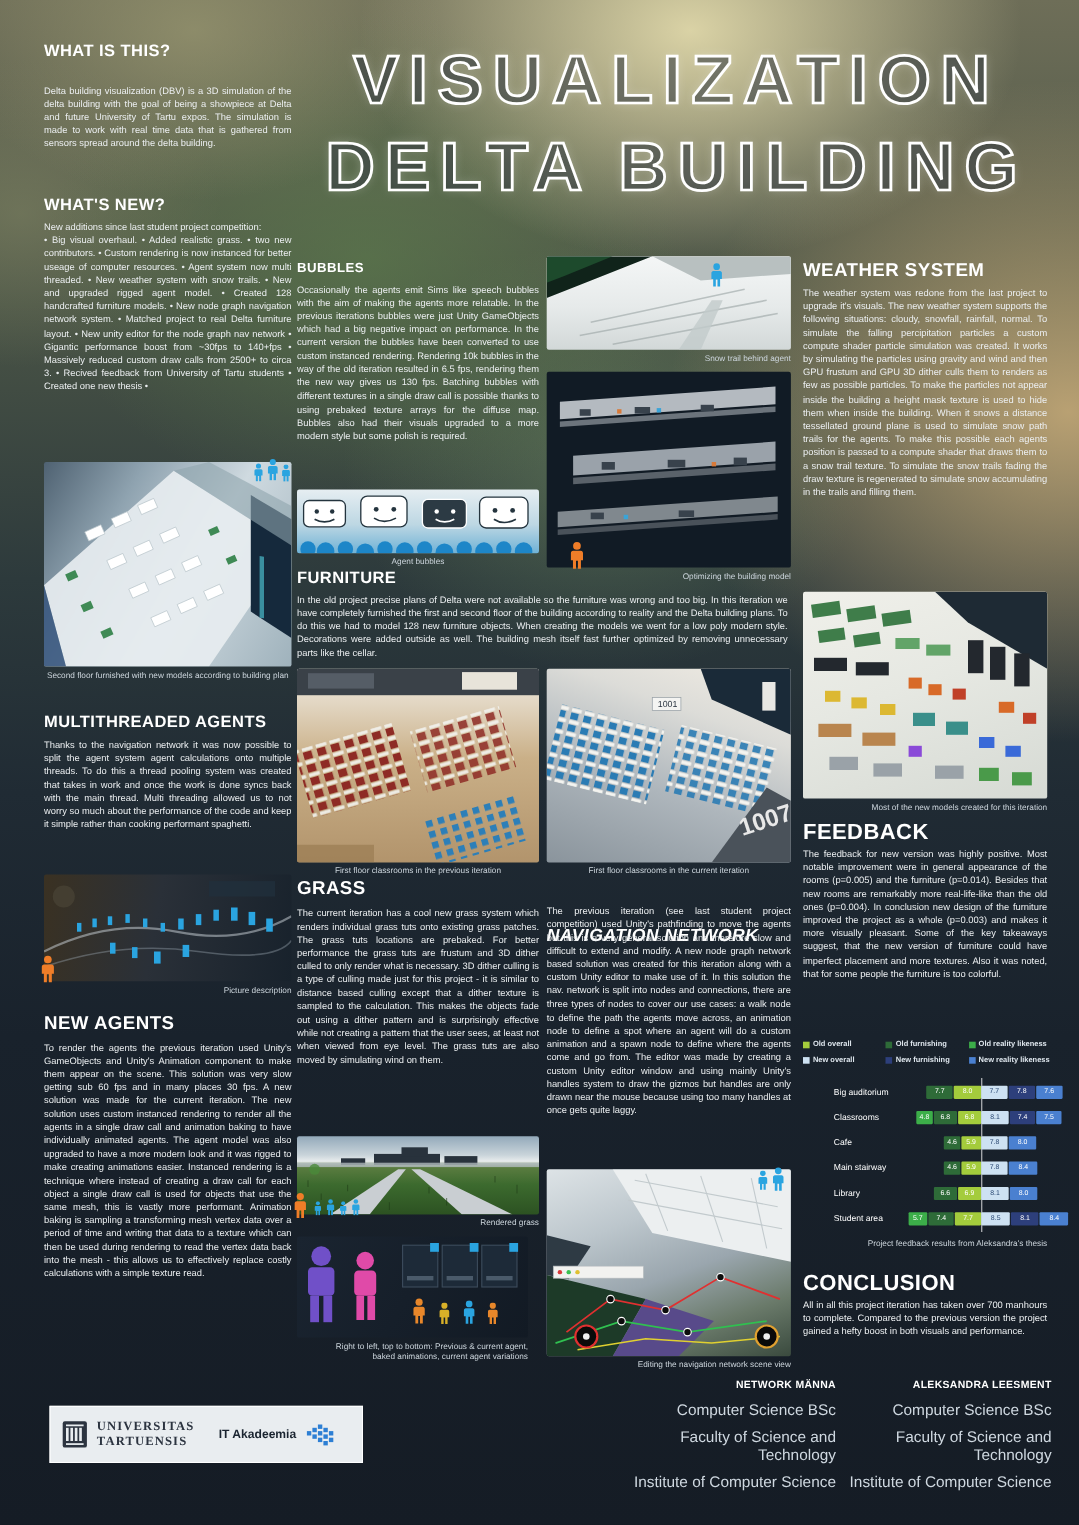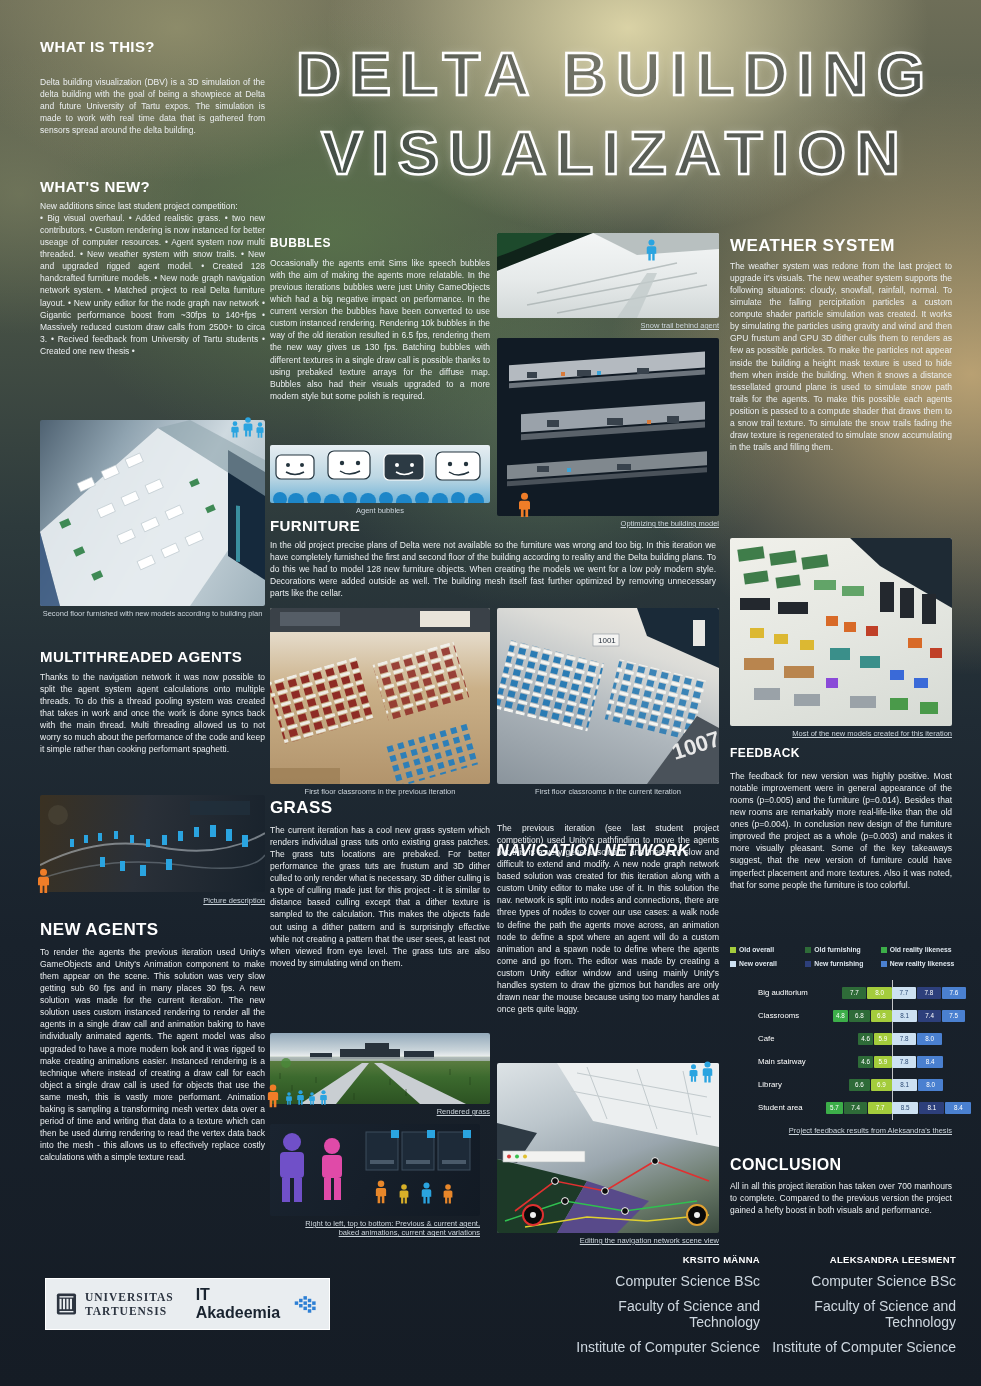--- a/index.html
+++ b/index.html
@@ -14,21 +14,21 @@
       radial-gradient(420px 320px at 34% 17%, rgba(92,124,76,.65), transparent 70%),
       radial-gradient(340px 280px at 56% 30%, rgba(110,140,98,.5), transparent 70%),
       radial-gradient(260px 200px at 2% 14%, rgba(130,134,100,.55), transparent 70%),
       linear-gradient(180deg,#6e6e58 0%,#4a5446 20%,#2d3a3c 38%,#202b34 52%,#19222c 68%,#151c25 100%);
   }
   .abs { position:absolute; }
   .h { color:#ffffff; font-weight:bold; letter-spacing:.4px; font-size:15px; }
   .h-lg { font-size:17px; }
   .p { color:#eceff1; font-size:8.5px; line-height:1.42; text-align:justify; }
   .cap { color:#ccd5dc; font-size:7.5px; line-height:1.25; }
-  .t-c { text-align:center; } .t-r { text-align:right;text-decoration:underline; }
+  .t-c { text-align:center; } .t-r { text-align:right; }
   .title-wrap { position:absolute; left:272px; top:34px; width:686px; }
   .title-line { font-weight:bold; font-size:62px; letter-spacing:9px; text-align:center;
     color:rgba(24,32,40,.5); -webkit-text-stroke:2.5px #ffffff;
     text-shadow:0 0 10px rgba(255,255,255,.25); line-height:1.28; }
   .img { position:absolute; border-radius:2px; overflow:hidden; }
   .img svg { position:absolute; inset:0; }
   .person { position:absolute; }
   
   .chart-legend { position:absolute; display:flex; flex-wrap:wrap; row-gap:7px; }
   .legend-item { width:33.33%; display:flex; align-items:center; gap:3px; }
@@ -38,43 +38,43 @@
   .chart-rows::after { content:""; position:absolute; left:134px; top:-6px; bottom:4px; width:1px; background:rgba(255,255,255,.75); }
   .crow { display:flex; align-items:center; height:13px; margin-bottom:10px; position:relative; z-index:2; }
   .clabel { width:62px; font-size:7.8px; color:#ffffff; }
   .cbars { display:flex; }
   .cgreens { width:72px; display:flex; justify-content:flex-end; gap:1px; }
   .cblues { width:92px; display:flex; gap:1px; }
   .cseg { height:12px; font-size:6.3px; color:#fff; display:flex; align-items:center; justify-content:center; border-radius:1px; overflow:hidden; }
   
   .logo-box { position:absolute; left:45px; top:1278px; width:285px; height:52px; background:#e9edf0; border:1px solid #ffffff; display:flex; align-items:center; gap:8px; padding:0 10px; }
   .uni-text { font-family:"Liberation Serif", serif; color:#2c3440; font-size:11.5px; letter-spacing:1px; font-weight:bold; line-height:1.25; }
-  .ita-text { font-weight:bold; font-size:16px; color:#1a2430; margin-left:14px; }
+  .ita-text { font-weight:bold; font-size:11px; color:#1a2430; margin-left:14px; }
   .credits { position:absolute; text-align:right; }
   .credit-name { color:#ffffff; font-weight:bold; font-size:9.5px; margin-bottom:8px; letter-spacing:.3px; }
   .credit-line { color:#cfd8e0; font-size:14px; margin-bottom:9px; }
 </style>
 </head>
 <body>
 
 <svg width="0" height="0" style="position:absolute">
   <defs>
     <g id="person-glyph">
       <circle cx="6" cy="3" r="2.8"></circle>
       <path d="M3.2 6.6h5.6c1 0 1.6.8 1.6 1.8v5h-1.5v6.2H6.7v-5.8H5.3v5.8H3.1v-6.2H1.6v-5c0-1 .6-1.8 1.6-1.8z"></path>
     </g>
   </defs>
 </svg>
 
 <div class="poster">
   <div class="bg"></div>
 
   <div class="title-wrap">
+    <div class="title-line">VISUALIZATION</div>
     <div class="title-line">DELTA BUILDING</div>
-    <div class="title-line">VISUALIZATION</div>
   </div>
 
   <div class="abs h" style="left:40px;top:38px;">WHAT IS THIS?</div>
   <div class="abs p" style="left:40px;top:76px;width:225px;">Delta building visualization (DBV) is a 3D simulation of the delta building with the goal of being a showpiece at Delta and future University of Tartu expos. The simulation is made to work with real time data that is gathered from sensors spread around the delta building.</div>
 
   <div class="abs h" style="left:40px;top:178px;">WHAT'S NEW?</div>
   <div class="abs" style="left:40px;top:200px;width:225px;">
     <p class="p">New additions since last student project competition:</p>
     <p class="p">• Big visual overhaul. • Added realistic grass. • two new contributors. • Custom rendering is now instanced for better useage of computer resources. • Agent system now multi threaded. • New weather system with snow trails. • New and upgraded rigged agent model. • Created 128 handcrafted furniture models. • New node graph navigation network system. • Matched project to real Delta furniture layout. • New unity editor for the node graph nav network • Gigantic performance boost from ~30fps to 140+fps • Massively reduced custom draw calls from 2500+ to circa 3. • Recived feedback from University of Tartu students • Created one new thesis •</p>
   </div>
@@ -462,21 +462,21 @@
           <rect x="120" y="158" width="26" height="12"></rect>
         </g>
       <g fill="#4a9a4a">
           <rect x="160" y="160" width="18" height="12"></rect>
           <rect x="190" y="164" width="18" height="12"></rect>
         </g>
     </svg>
   </div>
   <div class="abs cap t-r" style="left:730px;top:729px;width:222px;">Most of the new models created for this iteration</div>
 
-  <div class="abs h" style="left:730px;top:746px;font-size:12px;">FEEDBACK</div>
+  <div class="abs h" style="left:730px;top:746px;font-size:20px;">FEEDBACK</div>
   <div class="abs p" style="left:730px;top:770px;width:222px;">The feedback for new version was highly positive. Most notable improvement were in general appearance of the rooms (p=0.005) and the furniture (p=0.014). Besides that new rooms are remarkably more real-life-like than the old ones (p=0.004). In conclusion new design of the furniture improved the project as a whole (p=0.003) and makes it more visually pleasant. Some of the key takeaways suggest, that the new version of furniture could have imperfect placement and more textures. Also it was noted, that for some people the furniture is too colorful.</div>
 
   <div class="chart-legend" style="left:730px;top:946px;width:226px;">
       <div class="legend-item">
         <span class="legend-swatch" style="background: rgb(164, 204, 60);"></span>
         <span class="legend-label">Old overall</span>
       </div>
       <div class="legend-item">
         <span class="legend-swatch" style="background: rgb(46, 107, 56);"></span>
         <span class="legend-label">Old furnishing</span>
@@ -578,21 +578,21 @@
           <div class="cblues">
             <div class="cseg" style="width: 26.35px; background: rgb(205, 225, 242); color: rgb(44, 74, 116);">8.5</div>
             <div class="cseg" style="width: 25.11px; background: rgb(45, 63, 123);">8.1</div>
             <div class="cseg" style="width: 26.04px; background: rgb(74, 128, 208);">8.4</div>
           </div>
         </div>
       </div>
     </div>
   <div class="abs cap t-r" style="left:730px;top:1126px;width:222px;">Project feedback results from Aleksandra's thesis</div>
 
-  <div class="abs h" style="left:730px;top:1156px;font-size:16px;">CONCLUSION</div>
+  <div class="abs h" style="left:730px;top:1156px;font-size:20px;">CONCLUSION</div>
   <div class="abs p" style="left:730px;top:1180px;width:222px;">All in all this project iteration has taken over 700 manhours to complete. Compared to the previous version the project gained a hefty boost in both visuals and performance.</div>
 
   <svg class="person" viewBox="0 0 12 20" style="left:230px;top:421px;width:10px;height:17px;color:var(--agent-blue,#2aa4e0)">
       <use href="#person-glyph" fill="currentColor"></use>
     </svg>
   <svg class="person" viewBox="0 0 12 20" style="left:242px;top:417px;width:12px;height:20px;color:var(--agent-blue,#2aa4e0)">
       <use href="#person-glyph" fill="currentColor"></use>
     </svg>
   <svg class="person" viewBox="0 0 12 20" style="left:255px;top:422px;width:10px;height:16px;color:var(--agent-blue,#2aa4e0)">
       <use href="#person-glyph" fill="currentColor"></use>
@@ -653,21 +653,21 @@
         <rect x="17" y="7" width="4" height="4"></rect>
           <rect x="17" y="13" width="4" height="4"></rect>
           <rect x="22" y="10" width="4" height="4"></rect>
         <rect x="17" y="19" width="4" height="4"></rect>
           <rect x="22" y="16" width="4" height="4"></rect>
       </g>
     </svg>
   </div>
 
   <div class="credits" style="left:560px;top:1254px;width:200px;">
-    <div class="credit-name">KRSITO MÄNNA</div>
+    <div class="credit-name">NETWORK MÄNNA</div>
     <div class="credit-line">Computer Science BSc</div>
     <div class="credit-line">Faculty of Science and Technology</div>
     <div class="credit-line">Institute of Computer Science</div>
   </div>
   <div class="credits" style="left:766px;top:1254px;width:190px;">
     <div class="credit-name">ALEKSANDRA LEESMENT</div>
     <div class="credit-line">Computer Science BSc</div>
     <div class="credit-line">Faculty of Science and Technology</div>
     <div class="credit-line">Institute of Computer Science</div>
   </div>

